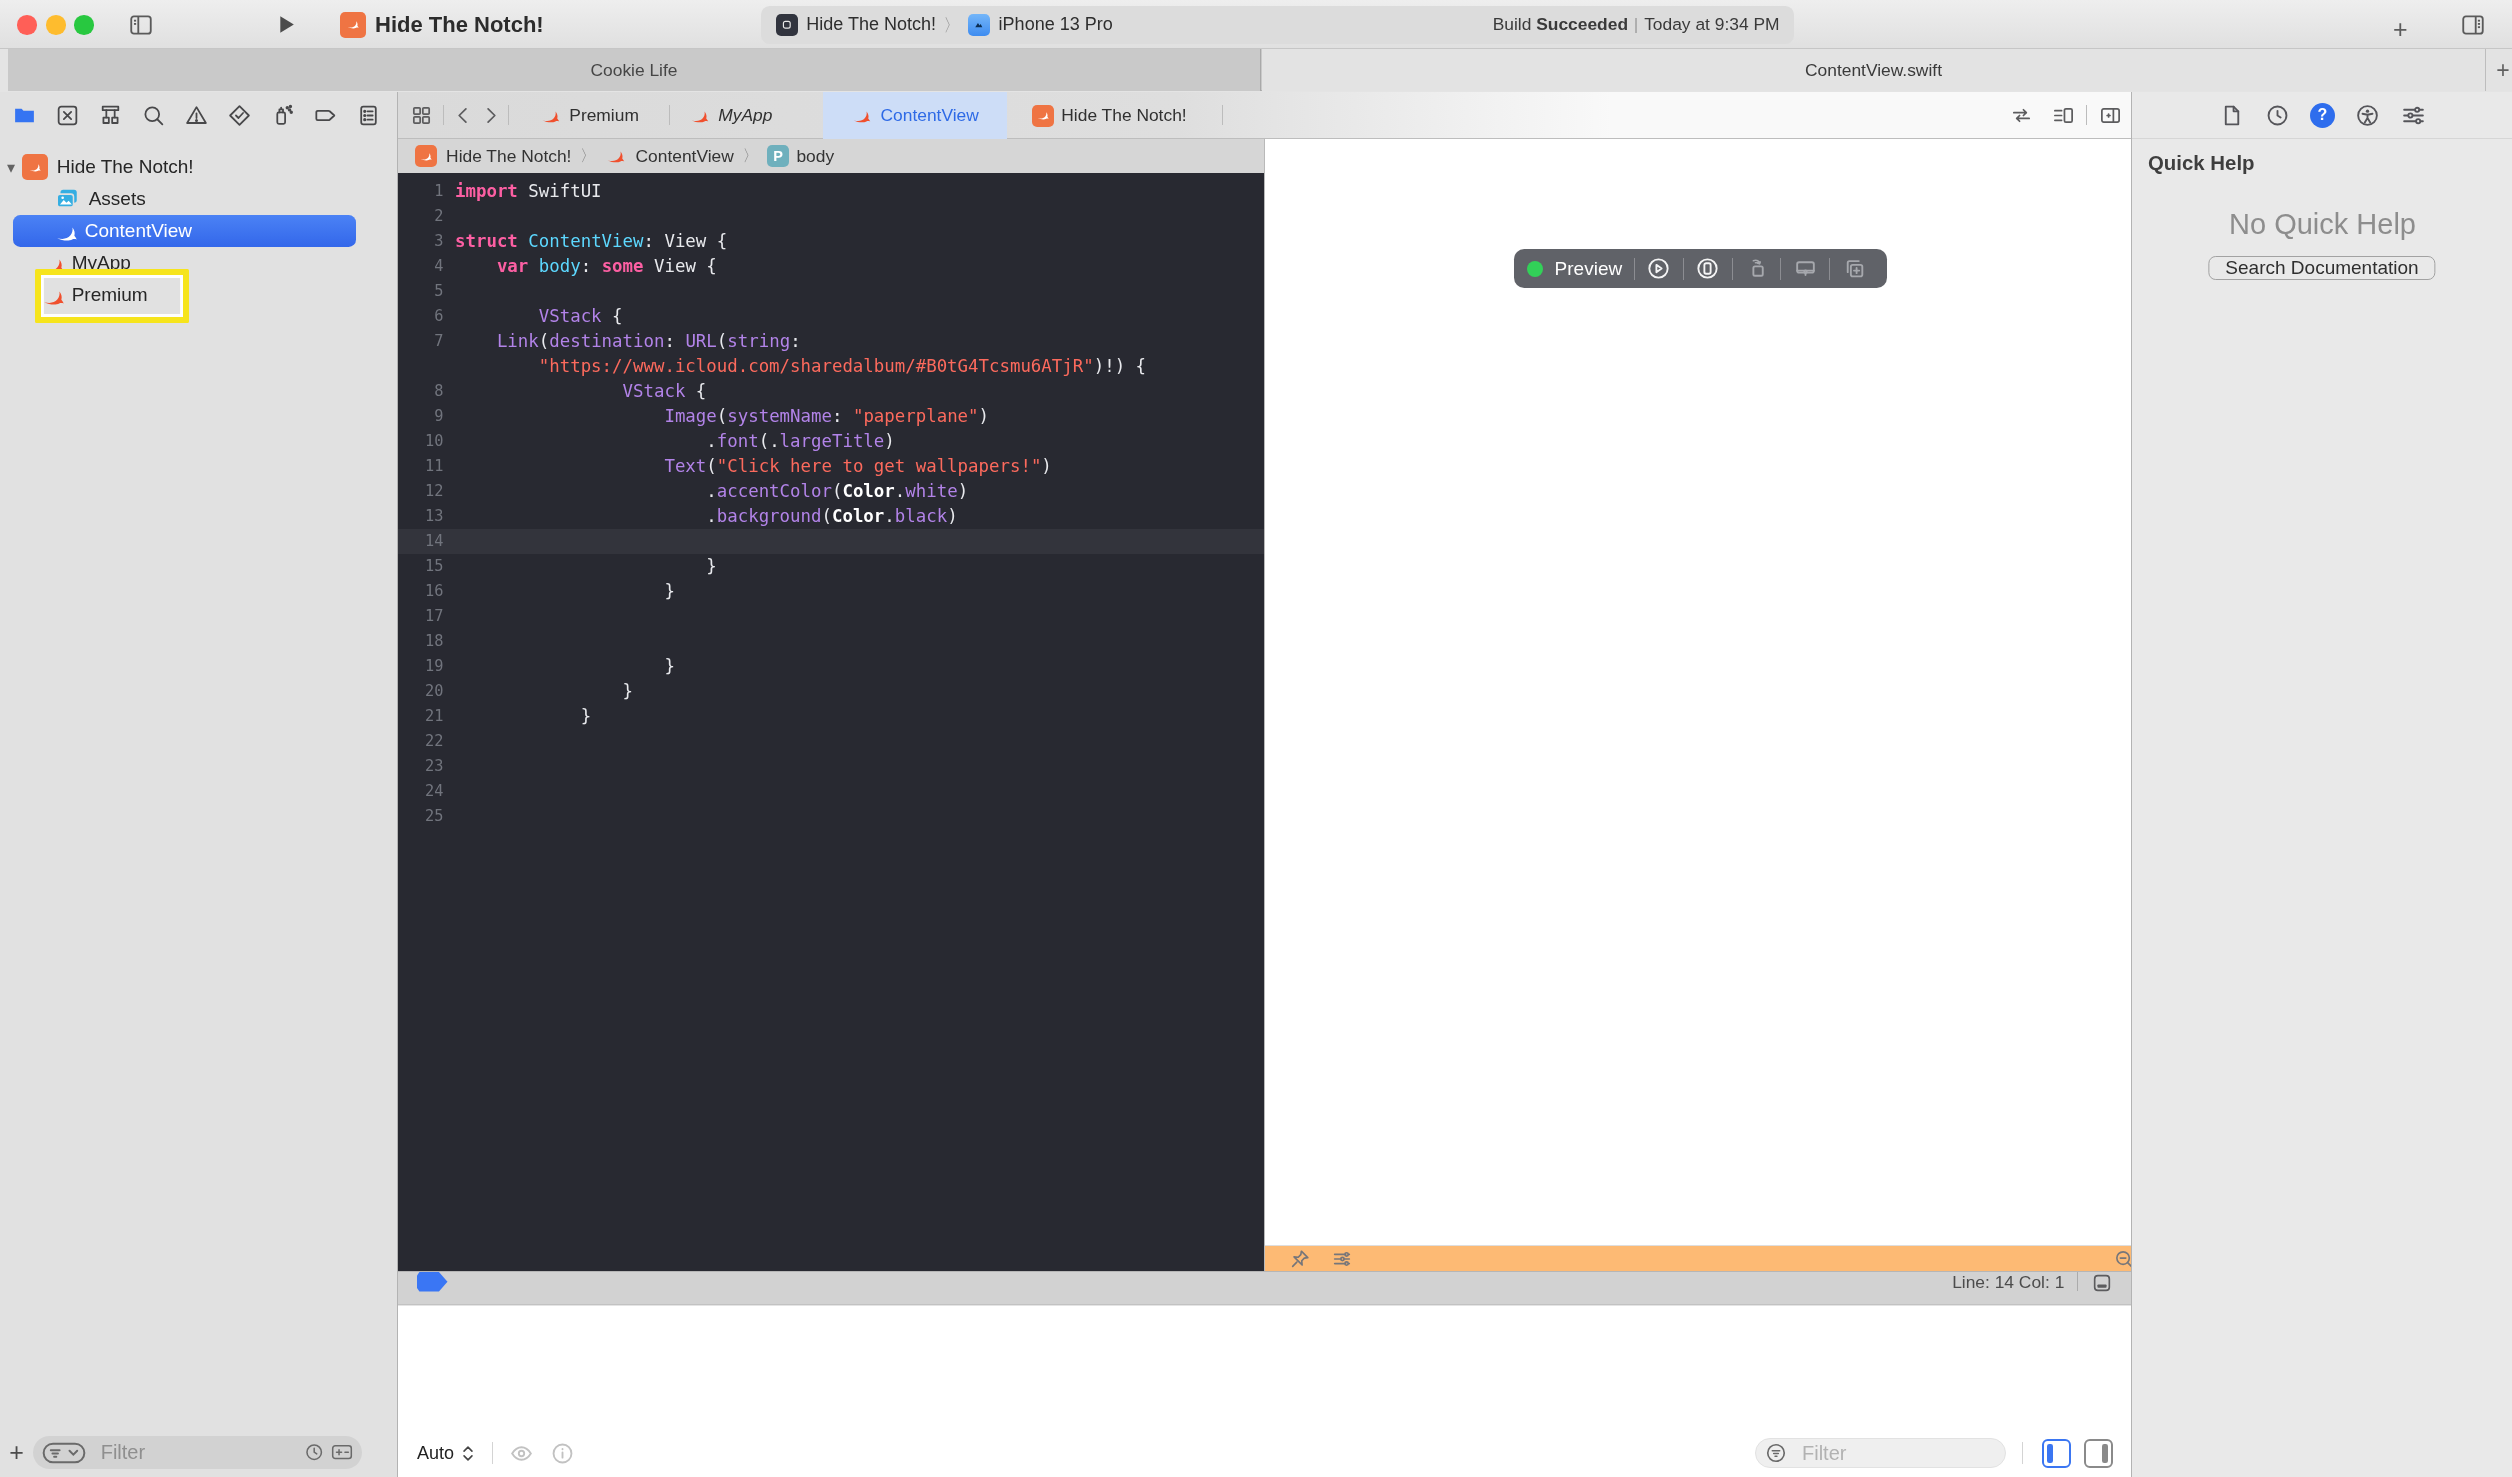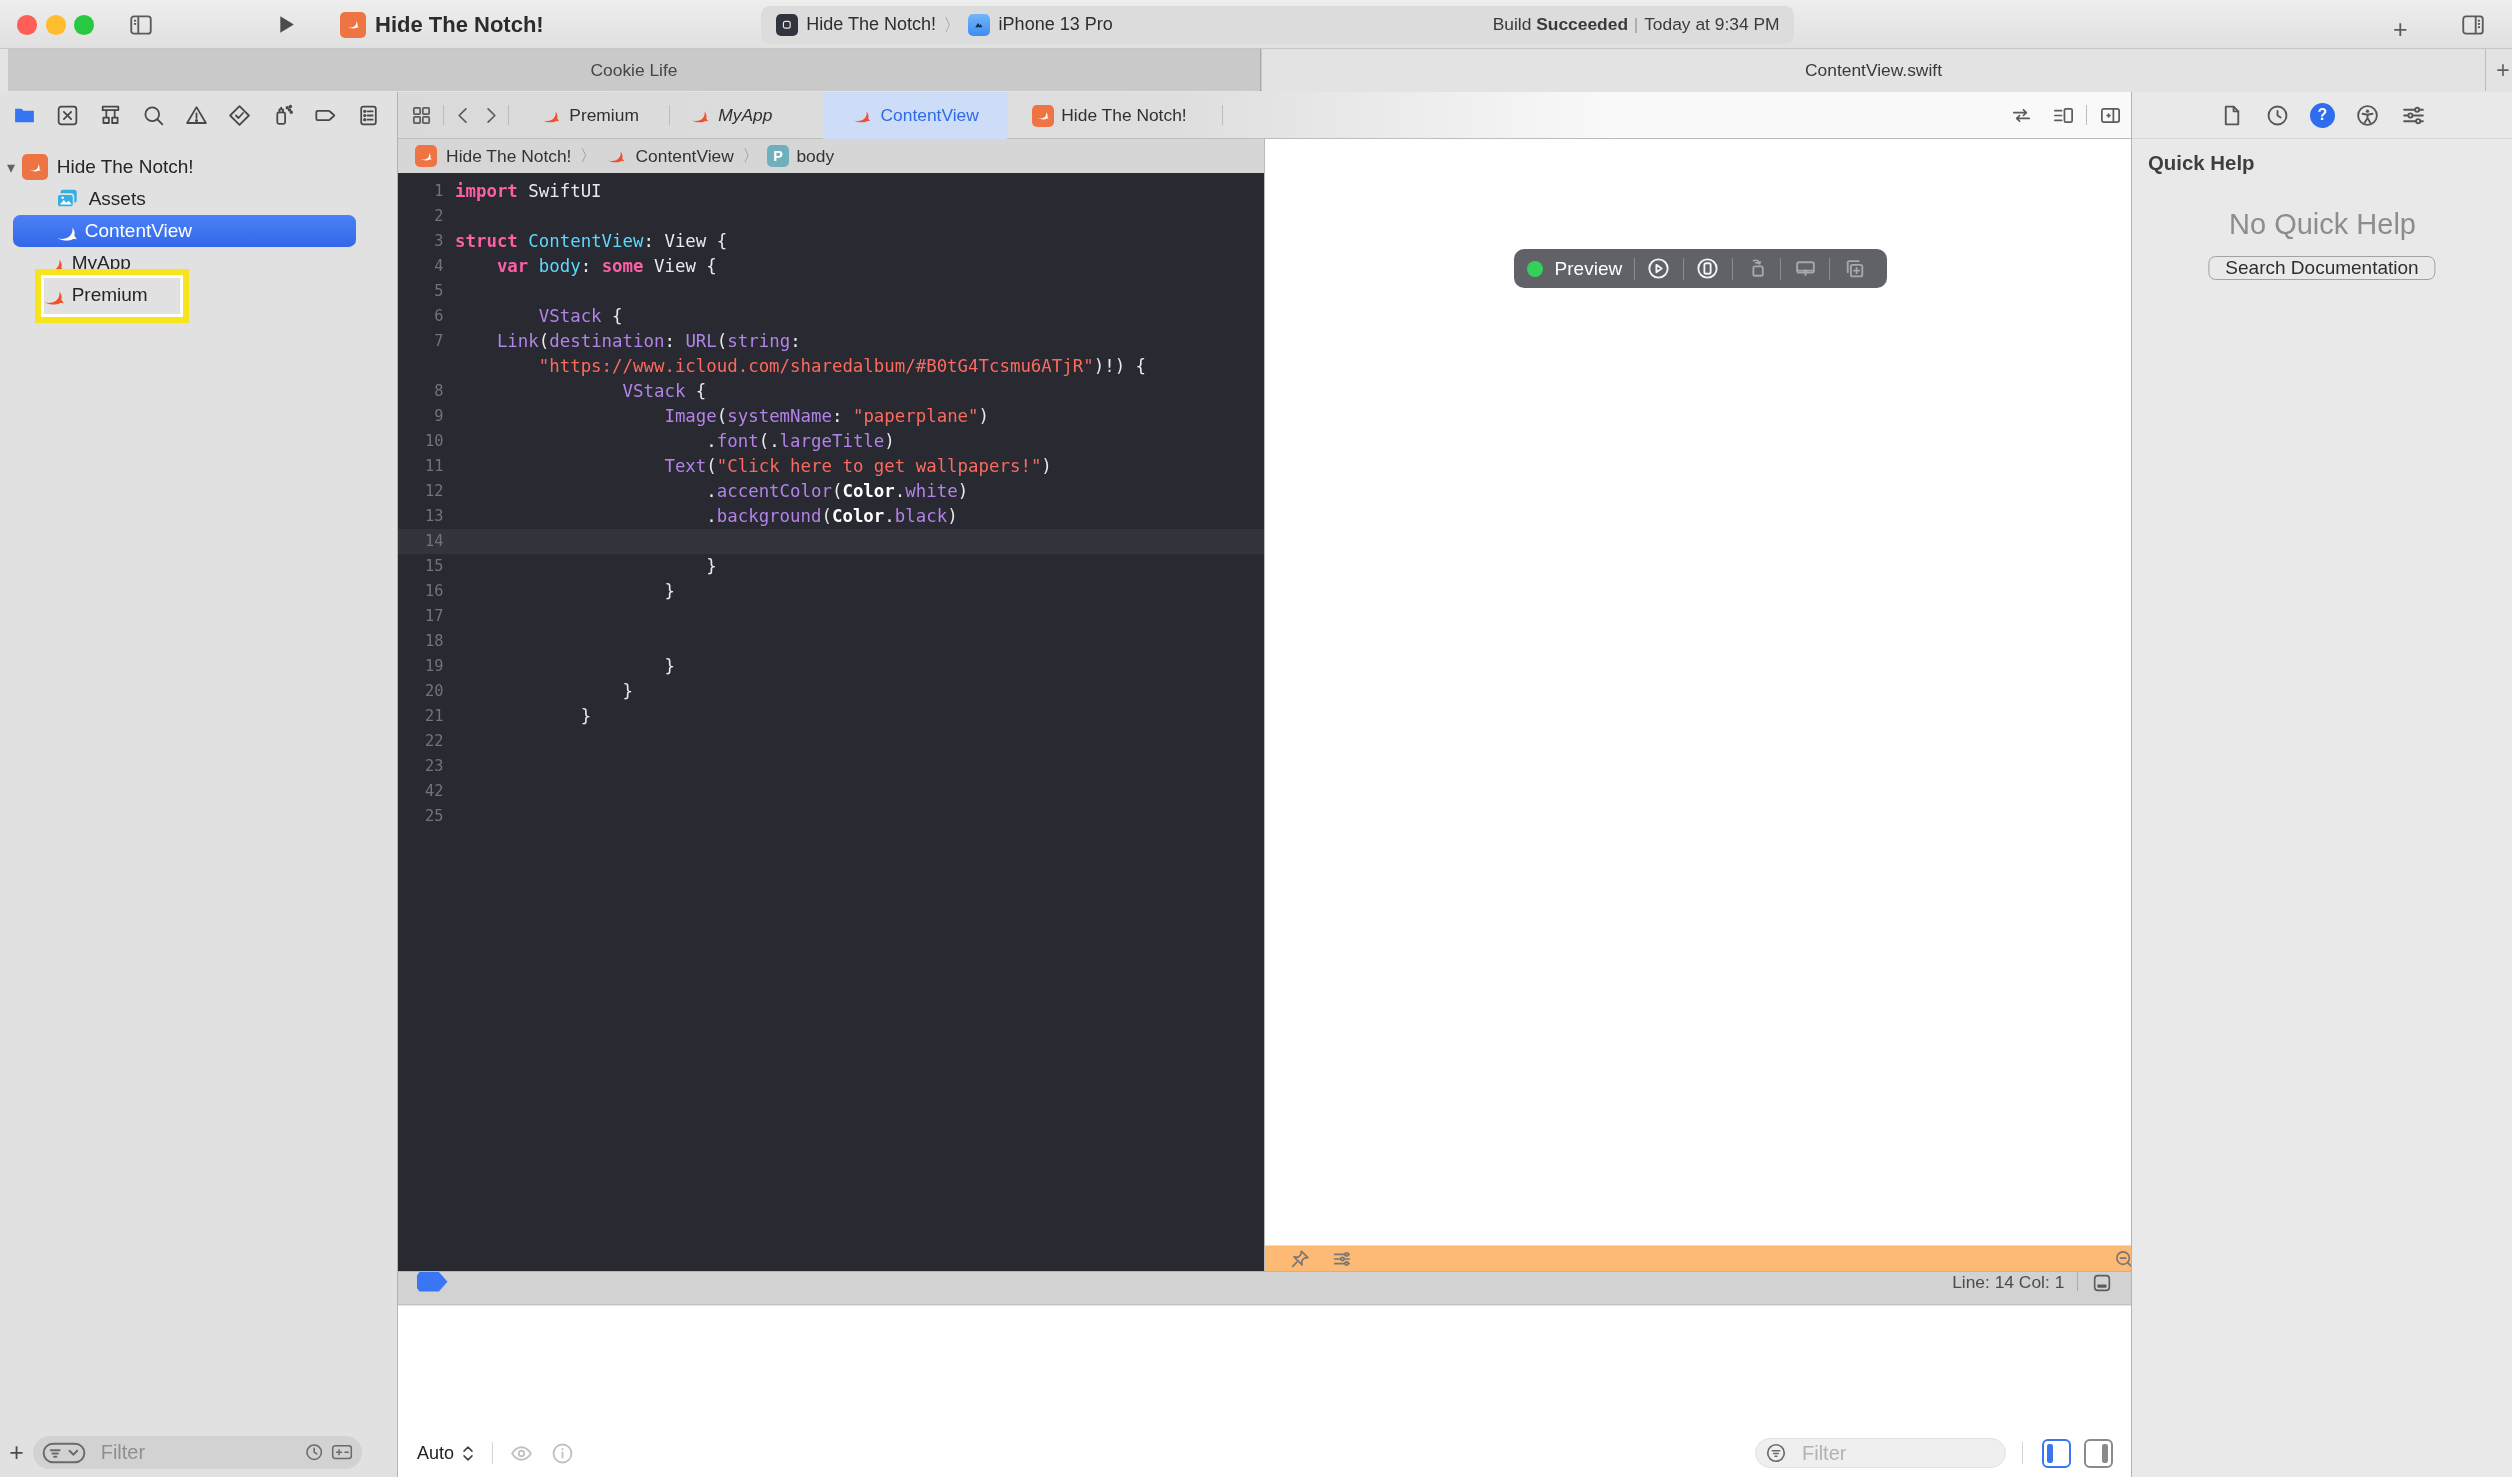--- a/index.html
+++ b/index.html
@@ -525,21 +525,21 @@
       </div>
       <div class="cl">
         <span class="ln">22</span>
         <span class="ct"></span>
       </div>
       <div class="cl">
         <span class="ln">23</span>
         <span class="ct"></span>
       </div>
       <div class="cl">
-        <span class="ln">42</span>
+        <span class="ln">24</span>
         <span class="ct"></span>
       </div>
       <div class="cl">
         <span class="ln">25</span>
         <span class="ct"></span>
       </div>
     </div>
 
   <div id="canvas" class="abs">
     <div id="preview-pill" class="abs">

